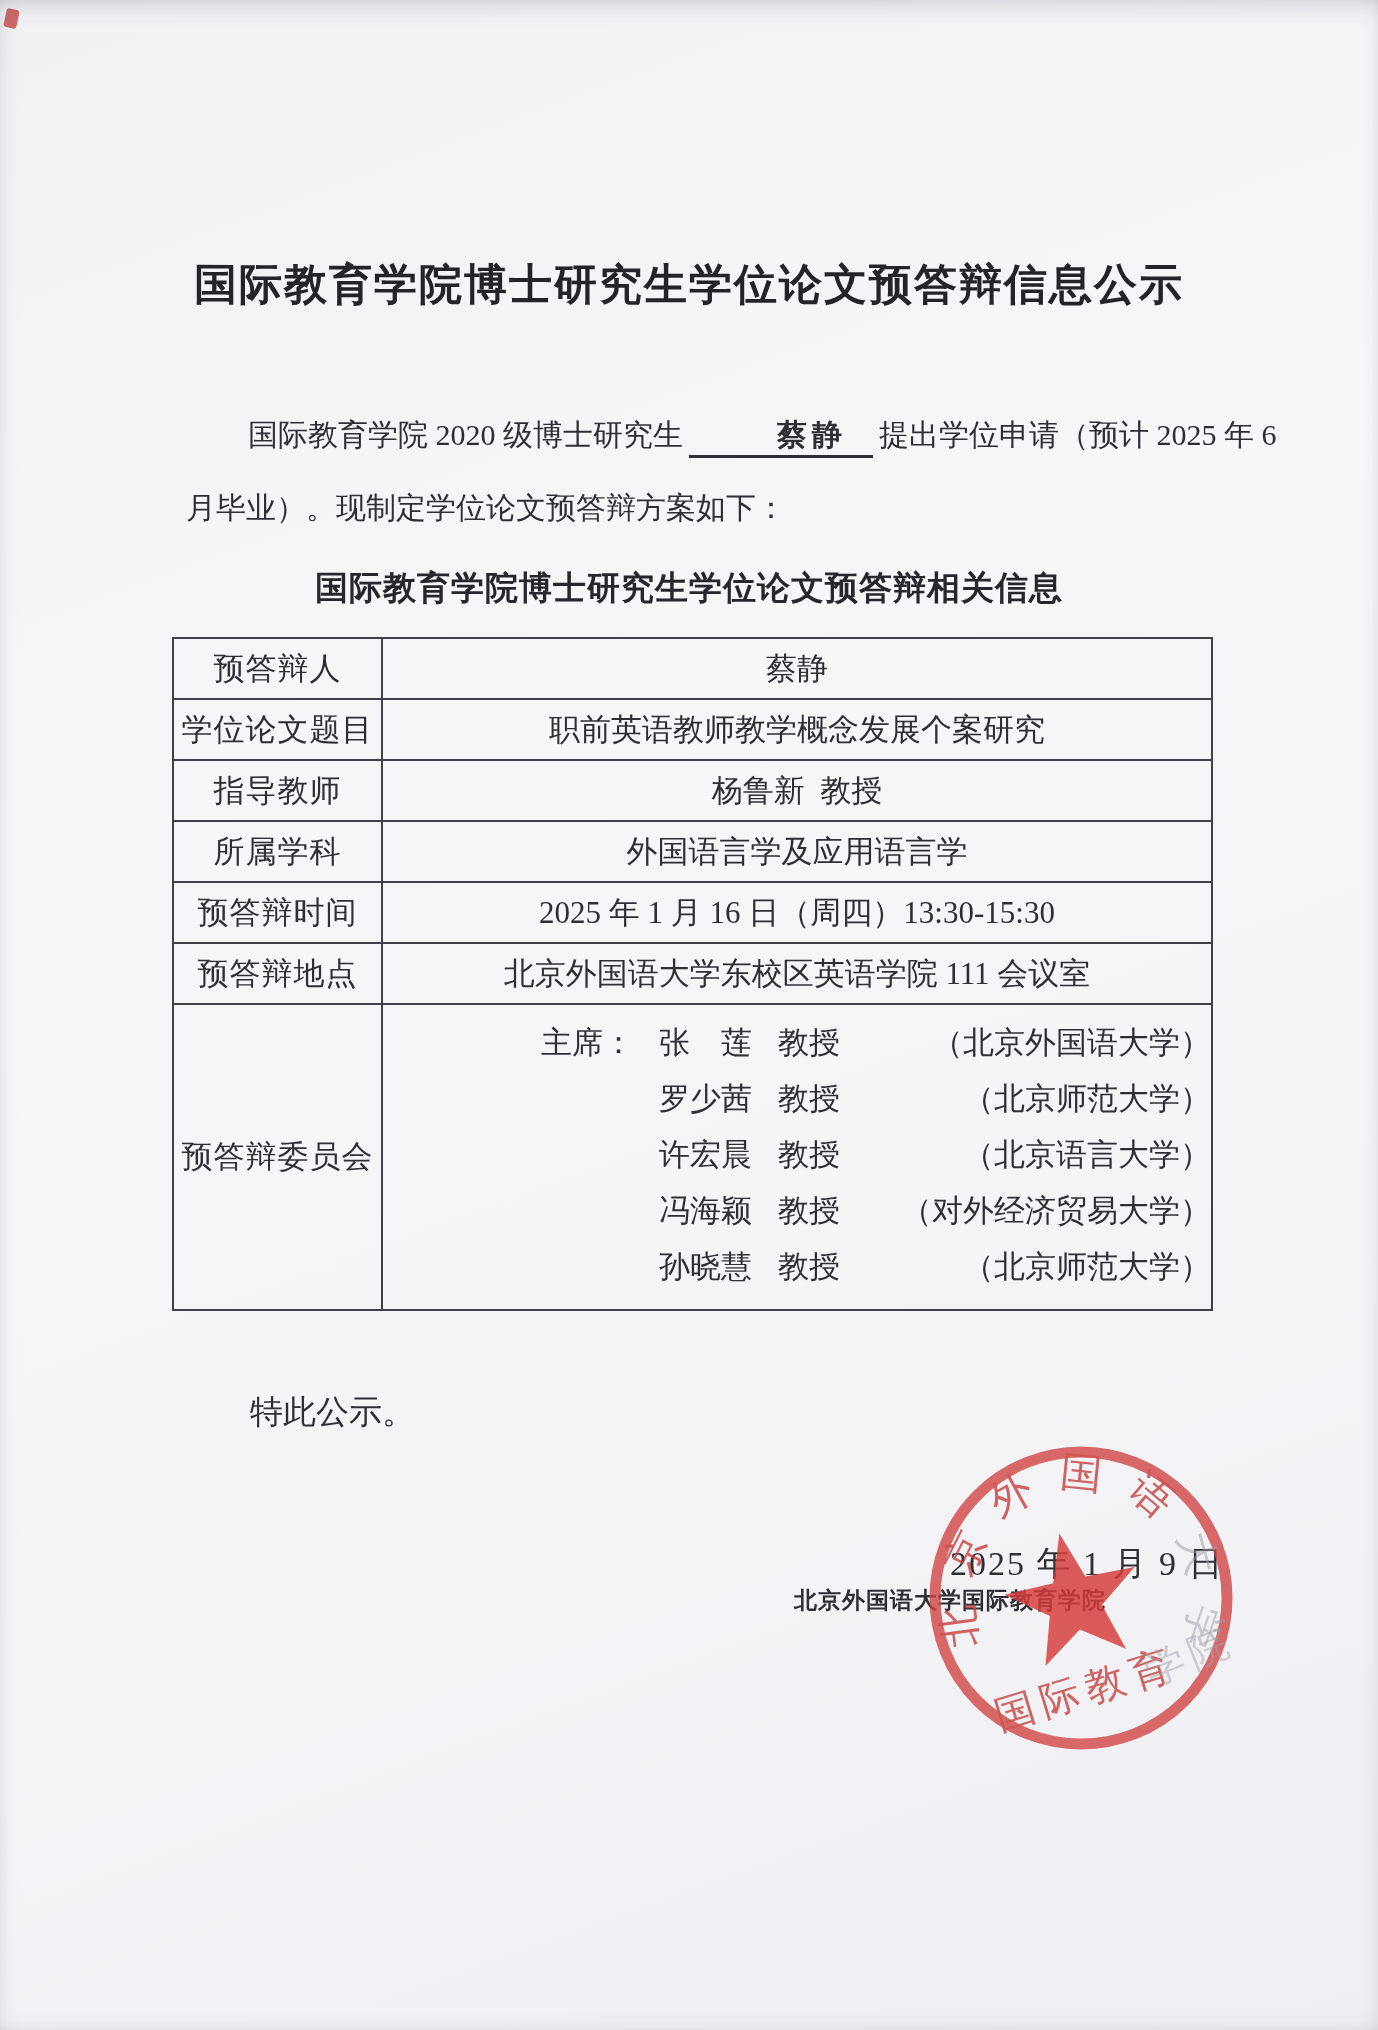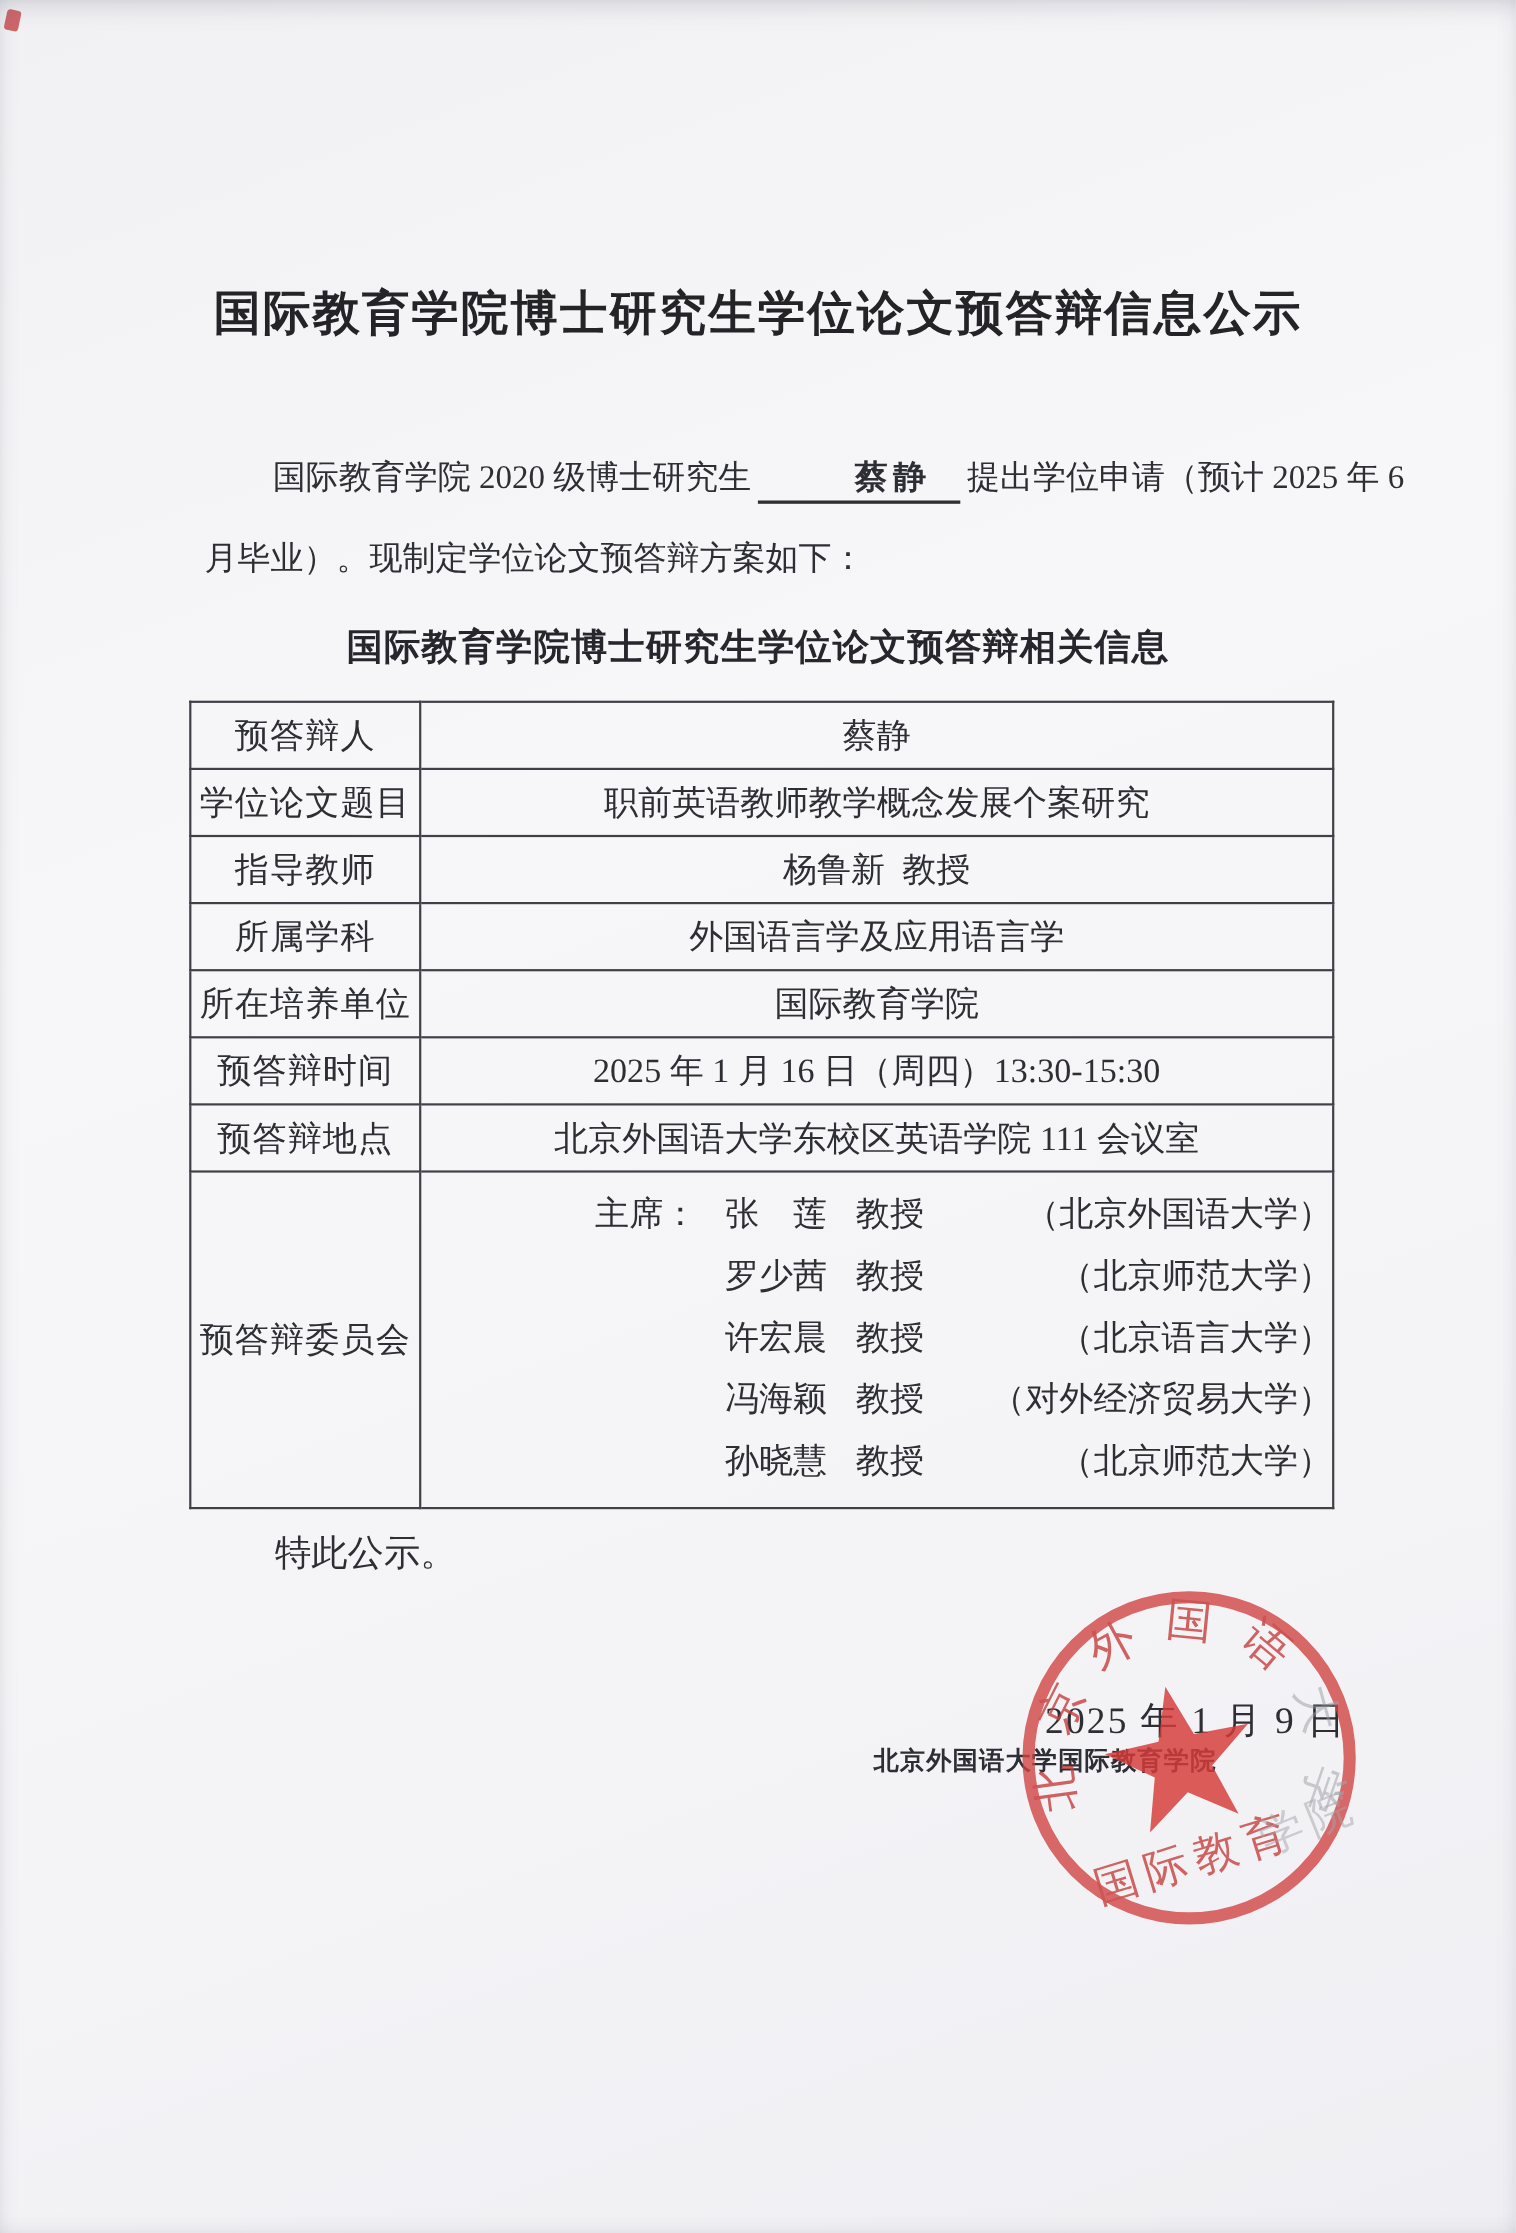--- a/index.html
+++ b/index.html
@@ -103,24 +103,20 @@
       </tr>
       <tr>
         <td class="th">指导教师</td>
         <td class="tdv">杨鲁新  教授</td>
       </tr>
       <tr>
         <td class="th">所属学科</td>
         <td class="tdv">外国语言学及应用语言学</td>
       </tr>
       <tr>
-        <td class="th">所在培养单位</td>
-        <td class="tdv">国际教育学院</td>
-      </tr>
-      <tr>
         <td class="th">预答辩时间</td>
         <td class="tdv">2025 年 1 月 16 日（周四）13:30-15:30</td>
       </tr>
       <tr>
         <td class="th">预答辩地点</td>
         <td class="tdv">北京外国语大学东校区英语学院 111 会议室</td>
       </tr>
       <tr>
         <td class="th">预答辩委员会</td>
         <td class="committee-cell">

